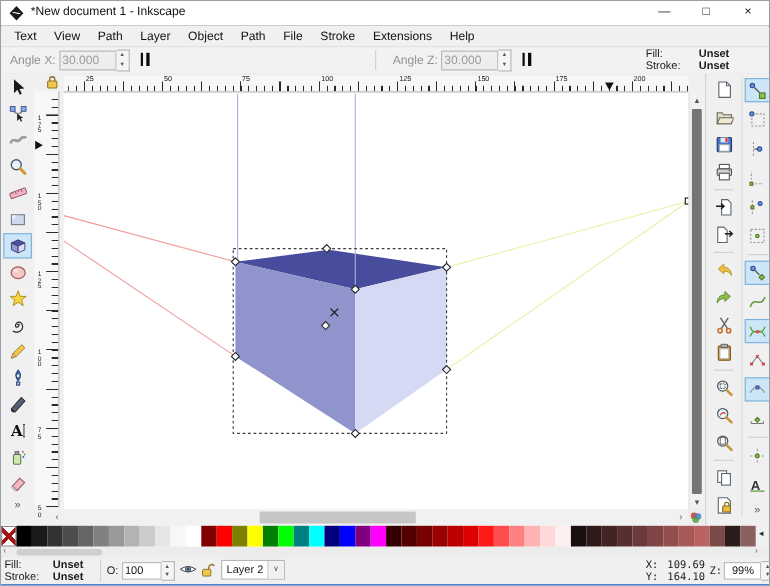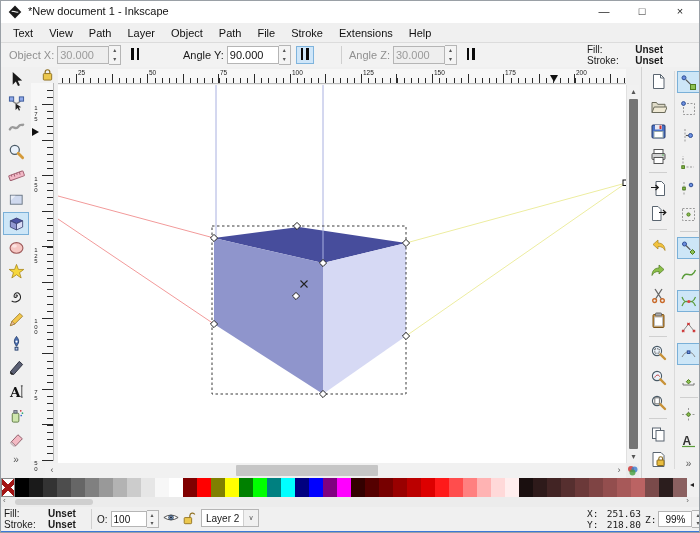--- a/index.html
+++ b/index.html
@@ -131,43 +131,32 @@
       <span class="menu-item">Object</span>
       <span class="menu-item">Path</span>
       <span class="menu-item">File</span>
       <span class="menu-item">Stroke</span>
       <span class="menu-item">Extensions</span>
       <span class="menu-item">Help</span>
     </div>
 
   <div id="toolbar">
     <div class="tb-group" style="left:8px">
-      <span class="tb-label dim">Object X:</span>
+      <span class="tb-label dim">Angle X:</span>
       <input class="num-input off" readonly="" value="30.000" style="">
       <span class="spin">
           <span>▴</span>
           <span>▾</span>
         </span>
       <button class="par-toggle">
           <span class="pbars"><i></i><i></i></span>
         </button>
     </div>
-    <div class="tb-group" style="left:182px">
-      <span class="tb-label">Angle Y:</span>
-      <input class="num-input" readonly="" value="90.000" style="">
-      <span class="spin">
-          <span>▴</span>
-          <span>▾</span>
-        </span>
-      <button class="par-toggle on">
-          <span class="pbars"><i></i><i></i></span>
-        </button>
-    </div>
     <div class="tb-sep" style="left:340px"></div>
-    <div class="tb-group" style="left:348px">
+    <div class="tb-group" style="left:356px">
       <span class="tb-label dim">Angle Z:</span>
       <input class="num-input off" readonly="" value="30.000" style="">
       <span class="spin">
           <span>▴</span>
           <span>▾</span>
         </span>
       <button class="par-toggle">
           <span class="pbars"><i></i><i></i></span>
         </button>
     </div>
@@ -656,25 +645,25 @@
           <path d="M9 7.5 V5.2 a3 3 0 0 1 5.6 -1.2" fill="none" stroke="#8f6f1f" stroke-width="1.4"></path>
         </svg>
     </span>
     <div id="layer-select">
       <span class="txt">Layer 2</span>
       <span class="dd">∨</span>
     </div>
     <div id="xy-block">
       <div class="row">
           <span>X:</span>
-          <span>251.63</span>
+          <span>109.69</span>
         </div>
       <div class="row">
           <span>Y:</span>
-          <span>218.80</span>
+          <span>164.10</span>
         </div>
     </div>
     <div id="zoom-block">
       <span class="zlabel">Z:</span>
       <input class="num-input" readonly="" value="99%" style="">
       <span class="spin">
           <span>▴</span>
           <span>▾</span>
         </span>
     </div>

